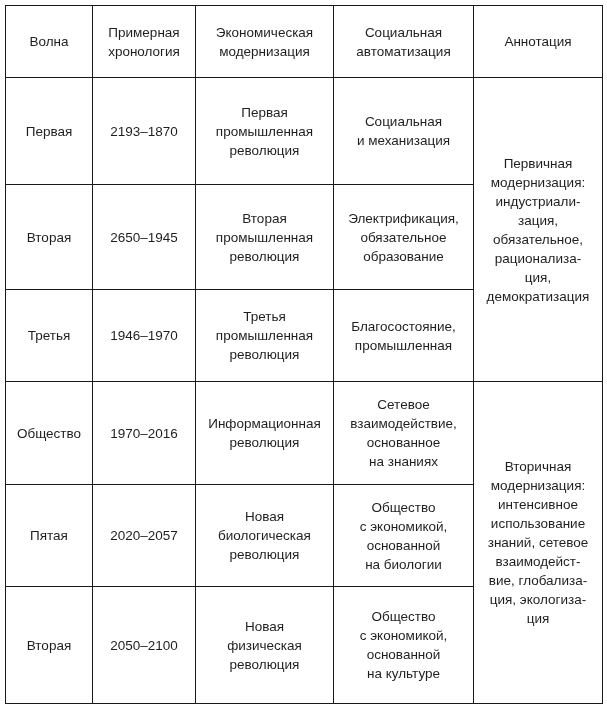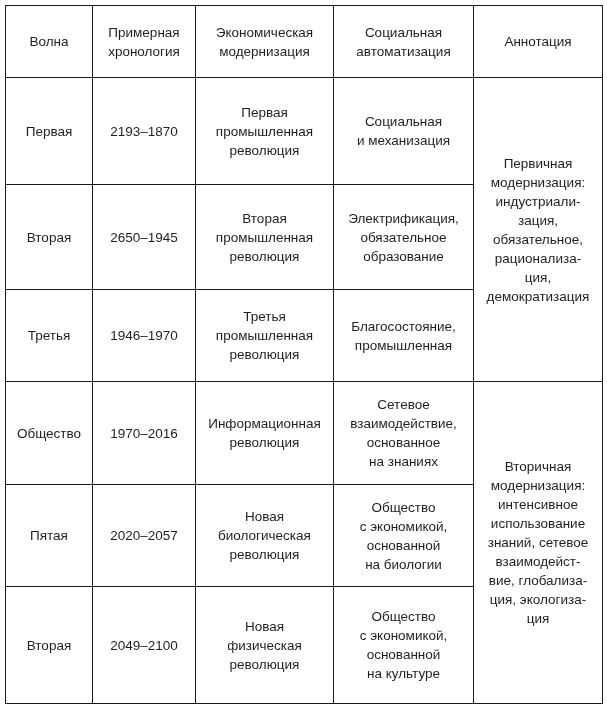--- a/index.html
+++ b/index.html
@@ -130,21 +130,21 @@
       <td>Новая
 биологическая
 революция</td>
       <td>Общество
 с экономикой,
 основанной
 на биологии</td>
     </tr>
     <tr class="r-6">
       <td>Вторая</td>
-      <td>2049–2100</td>
+      <td>2050–2100</td>
       <td>Новая
 физическая
 революция</td>
       <td>Общество
 с экономикой,
 основанной
 на культуре</td>
     </tr>
   </tbody>
 </table>

